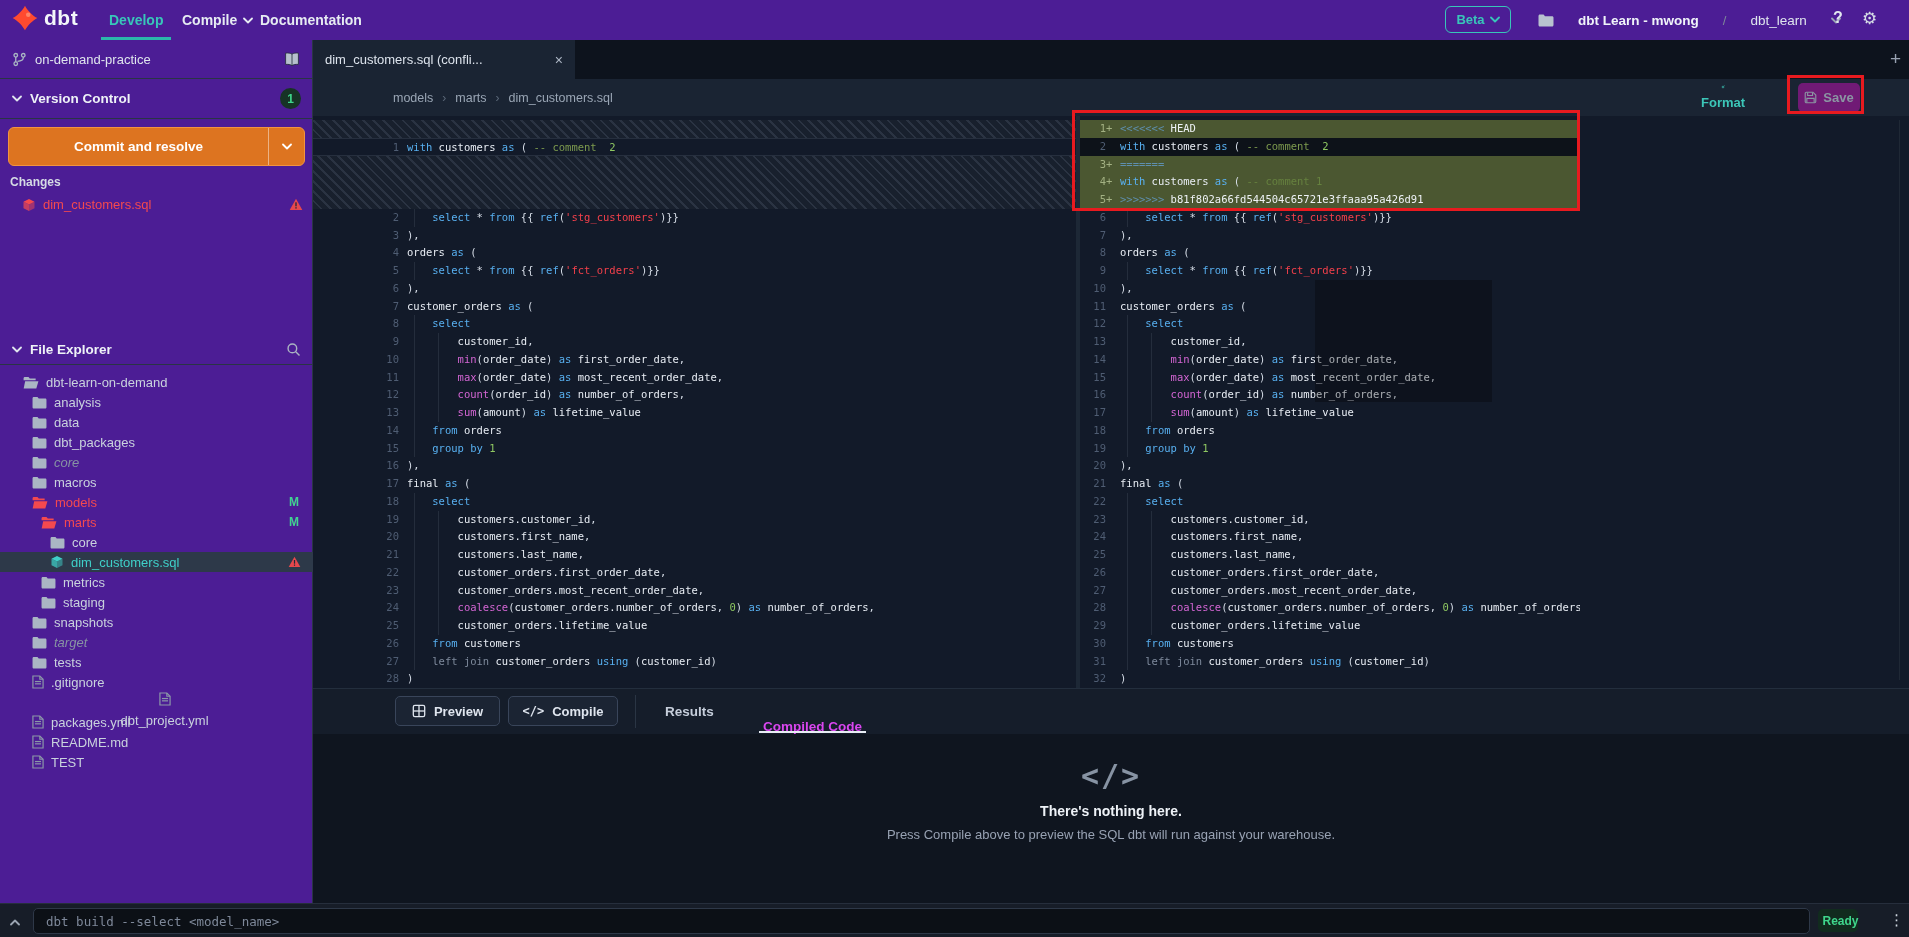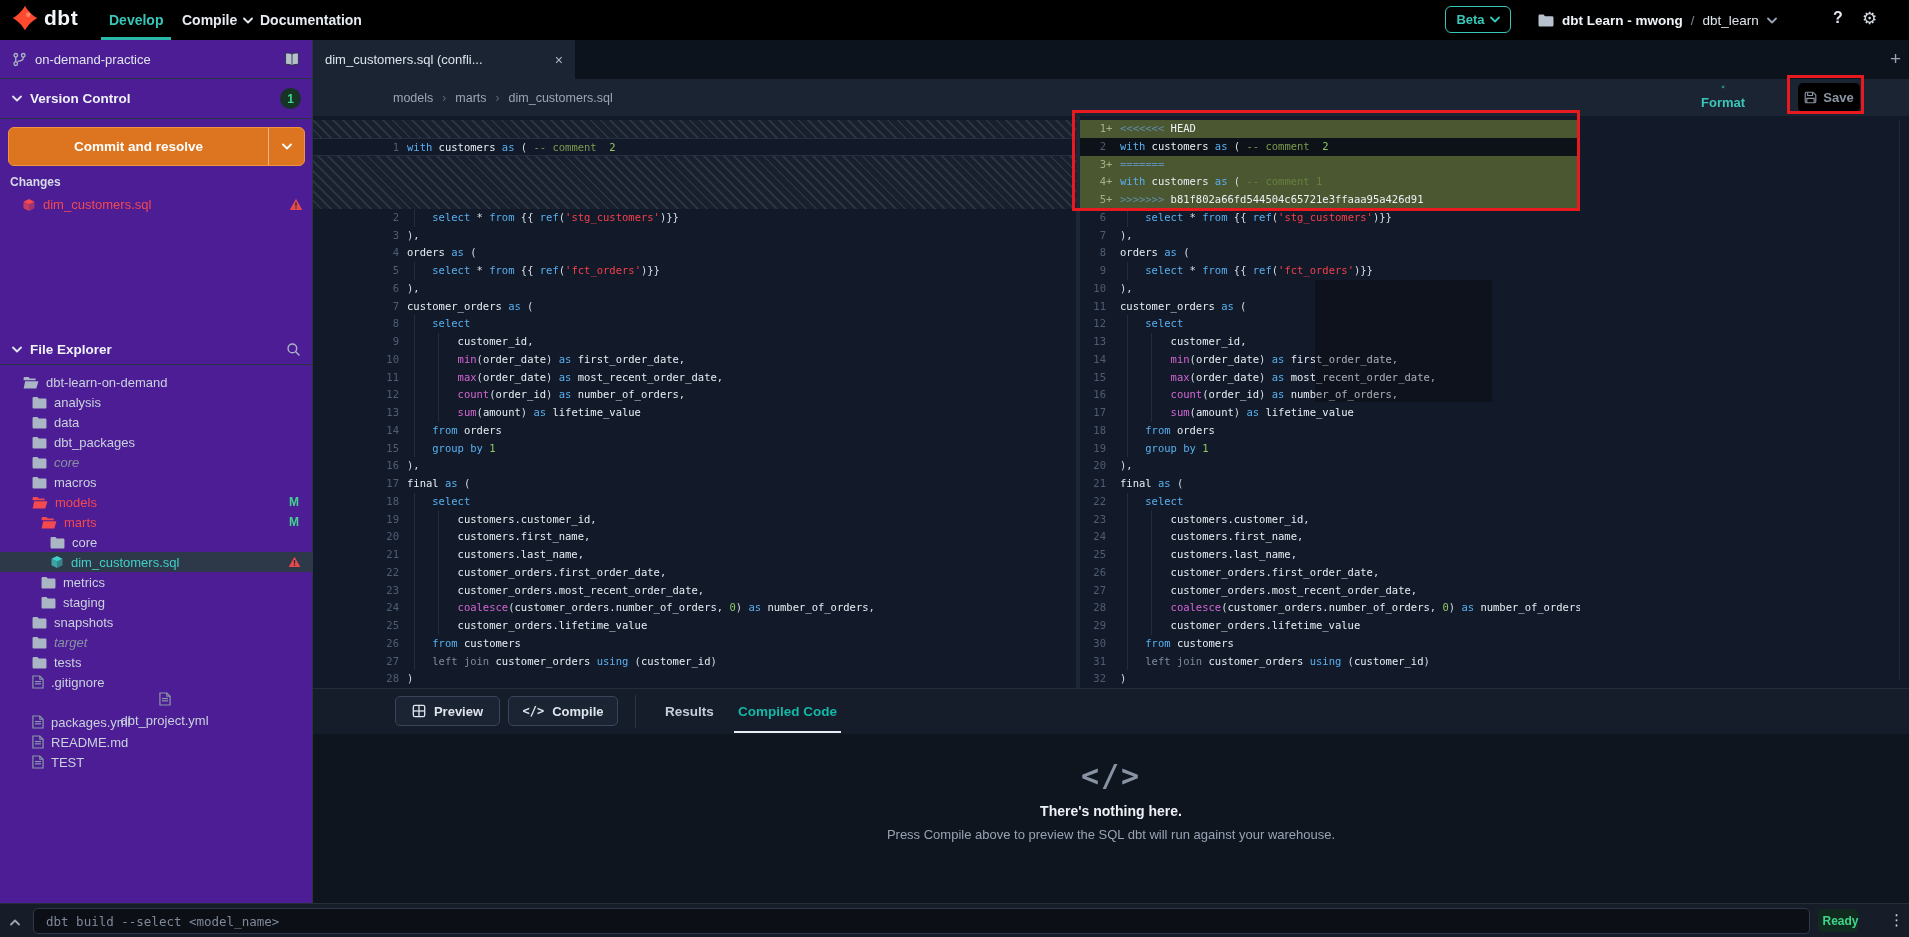--- a/index.html
+++ b/index.html
@@ -1,37 +1,37 @@
 <!DOCTYPE html>
 <html><head>
 <meta charset="utf-8">
 <style>
   * { margin:0; padding:0; box-sizing:border-box; }
   html,body { width:1909px; height:937px; overflow:hidden; background:#0d1117;
     font-family:"Liberation Sans", sans-serif; }
   #app { position:relative; width:1909px; height:937px; background:#121a29; }
 
   
-  #nav { position:absolute; left:0; top:0; width:1909px; height:40px; background:#000000; z-index:30; }
+  #nav { position:absolute; left:0; top:0; width:1909px; height:40px; background:#4c1d95; z-index:30; }
   #brand { position:absolute; left:12px; top:5px; display:flex; align-items:center; gap:6px; }
   #brand svg { display:block; }
   #brand .bname { color:#f3f6fa; font-size:21px; font-weight:bold; letter-spacing:.5px; }
   .navitem { position:absolute; top:0; height:40px; display:flex; align-items:center; gap:6px;
     color:#e6ebf2; font-size:14px; font-weight:600; cursor:pointer; }
   .navitem.active { color:#38c6b9; }
   #nav-develop { left:109px; }
   #nav-develop::after { content:""; position:absolute; left:-8px; right:-8px; bottom:0; height:3px; background:#2bb8ab; }
   #nav-deploy { left:182px; }
   #nav-docs { left:260px; }
   .chev { width:10px; height:7px; }
   .chev polyline { fill:none; stroke:currentColor; stroke-width:1.8; stroke-linecap:round; stroke-linejoin:round; }
   #beta-pill { position:absolute; left:1445px; top:6px; width:66px; height:27px; border:1.5px solid #38c6b9;
     border-radius:6px; color:#38c6b9; font-size:13px; font-weight:700; display:flex; align-items:center;
     justify-content:center; gap:5px; cursor:pointer; }
-  #acct { position:absolute; left:1538px; top:0; height:40px; display:flex; align-items:center; gap:8px; }
+  #acct { position:absolute; left:1538px; top:0; height:40px; display:flex; align-items:center; gap:24px; }
   #acct .aname { color:#f0f4f9; font-size:13.5px; font-weight:700; }
   #acct .slash { color:#7e8899; font-size:13px; }
   #acct .proj { color:#dfe5ed; font-size:13.5px; }
   #help-icon { position:absolute; left:1833px; top:9px; color:#e3e9f0; font-size:16px; font-weight:bold; cursor:pointer; }
   #gear-icon { position:absolute; left:1862px; top:8px; color:#d6dde6; font-size:17px; cursor:pointer; }
 
   
   #sidebar { position:absolute; left:0; top:40px; width:313px; height:863px; background:#4c1d95;
     border-right:1px solid #2a3544; z-index:20; }
   #branch-row { position:absolute; left:0; top:0; width:313px; height:39px; border-bottom:1px solid #2a3544;
@@ -73,21 +73,21 @@
     align-items:center; padding:0 12px; gap:10px; cursor:pointer; }
   #tab1 .tname { color:#dce3ec; font-size:13px; flex:1; }
   #tab1 .tclose { color:#aeb8c6; font-size:14px; cursor:pointer; }
   #newtab-icon { position:absolute; right:8px; top:8px; color:#98a2b2; font-size:19px; font-weight:400; cursor:pointer; }
   #toolbar { position:absolute; left:313px; top:79px; width:1596px; height:37px; background:#1a2433; z-index:10; }
   #breadcrumb { position:absolute; left:80px; top:0; height:37px; display:flex; align-items:center; gap:9px;
     color:#9aa6b5; font-size:12.5px; }
   #breadcrumb .bsep { color:#5b6878; font-size:12px; }
   #format-btn { position:absolute; left:1388px; top:6px; height:25px; display:flex; align-items:center; gap:6px;
     color:#3cc6b8; font-size:13px; font-weight:600; cursor:pointer;flex-direction:column; }
-  #save-btn { position:absolute; left:1485px; top:4px; width:62px; height:29px; background:#000000; border-radius:5px;
+  #save-btn { position:absolute; left:1485px; top:4px; width:62px; height:29px; background:#701a75; border-radius:5px;
     display:flex; align-items:center; justify-content:center; gap:6px; color:#8b95a3; font-size:13px;
     font-weight:600; cursor:pointer; }
 
   
   #editor { position:absolute; left:313px; top:116px; width:1596px; height:572px; background:#121a29; }
   .pane { position:absolute; top:0; height:572px; overflow:hidden; padding-top:4px; }
   #pane-left { left:0; width:763px; }
   #sash { position:absolute; left:763px; top:0; width:4px; height:572px; background:#1d2836; }
   #pane-right { left:767px; width:500px; }
   .crow { position:relative; height:17.75px; line-height:17.75px; white-space:pre;
@@ -123,21 +123,21 @@
     border-top:1px solid #232e3d; }
   .pbtn { position:absolute; top:7px; height:30px; border:1px solid #39455a; border-radius:5px; background:#1b2433;
     display:flex; align-items:center; justify-content:center; gap:8px; color:#dfe5ee; font-size:13px;
     font-weight:600; cursor:pointer; }
   #preview-btn { left:82px; width:105px; }
   #compile-btn { left:195px; width:110px; }
   #panel-vdiv { position:absolute; left:322px; top:6px; width:1px; height:33px; background:#2a3544; }
   .ptab { position:absolute; top:0; height:45px; display:flex; align-items:center; color:#c6cedb;
     font-size:13.5px; font-weight:600; cursor:pointer; }
   #tab-results { left:352px; }
-  #tab-compiled { left:425px; color:#14b8a6; }
+  #tab-compiled { left:450px; color:#d946ef;align-items:flex-end; }
   #tab-compiled::after { content:""; position:absolute; left:-4px; right:-4px; bottom:1px; height:2px; background:#e8edf4; }
   #empty-state { position:absolute; left:0; top:70px; width:1596px; text-align:center; }
   #empty-state .eicon { font-family:"DejaVu Sans Mono", monospace; font-size:30px; font-weight:bold;
     color:#8793a3; letter-spacing:2px; }
   #empty-state .etitle { margin-top:10px; color:#eef2f7; font-size:14px; font-weight:700; }
   #empty-state .esub { margin-top:8px; color:#98a2b3; font-size:13px; }
 
   
   #cmdbar { position:absolute; left:0; top:903px; width:1909px; height:34px; background:#171d28;
     border-top:1px solid #262e3c; z-index:40; }

